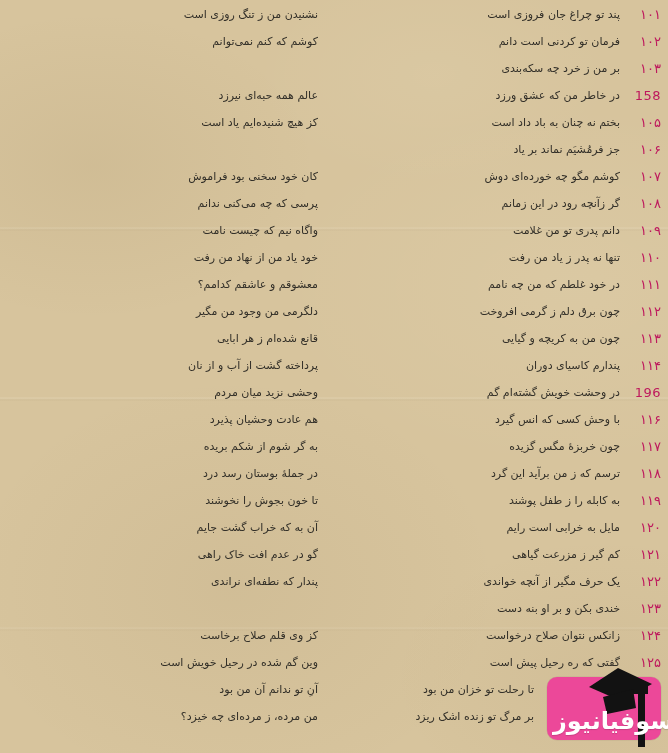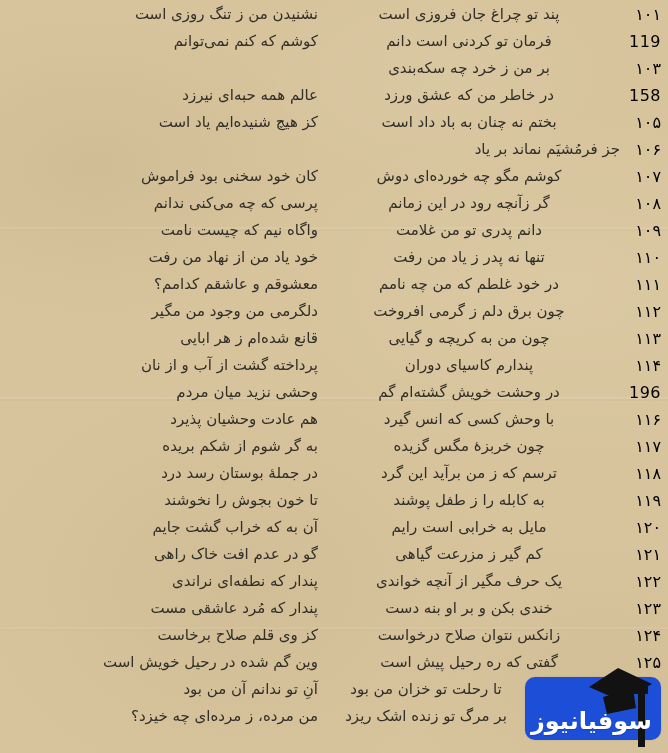--- a/index.html
+++ b/index.html
@@ -30,41 +30,41 @@
       linear-gradient(to bottom, transparent 397px, rgba(255,250,235,0.18) 398px, rgba(90,70,40,0.06) 400px, transparent 401px),
       linear-gradient(to bottom, transparent 627px, rgba(255,250,235,0.12) 628px, rgba(90,70,40,0.04) 630px, transparent 631px);
   }
   .verse-list{position:absolute;top:1px;right:0;left:0;z-index:1;}
   .row{
     display:flex;direction:rtl;align-items:center;
     height:27px;padding-right:7px;box-sizing:border-box;
   }
   .num{
     width:41px;flex:0 0 41px;
-    color:#000000;
-    font-size:16px;line-height:1;
+    color:#be185d;
+    font-size:13px;line-height:1;
     text-align:start;
     letter-spacing:0.5px;
   }
   .h1{
     width:302px;flex:0 0 302px;box-sizing:border-box;
-    text-align:center;
+    text-align:right;
   }
   .h2{flex:1 1 auto;text-align:start;}
   .h1,.h2{
     color:#322f28;
-    font-size:15px;line-height:1;
+    font-size:11px;line-height:1;
     white-space:nowrap;
   }
   .row.shifted .h1{padding-right:86px;}
   
   .logo{
     position:absolute;z-index:2;
-    right:7px;top:677px;width:136px;height:63px;
-    background:#1d4ed8;border-radius:10px;
+    right:7px;top:677px;width:114px;height:63px;
+    background:#ec4899;border-radius:10px;
     box-shadow:0 0 0 0.5px rgba(0,0,0,0.08);
   }
   .logo-text{
     position:absolute;left:6px;bottom:4px;
     color:#ffffff;font-weight:700;font-size:24px;line-height:1.15;
     direction:rtl;white-space:nowrap;
     text-shadow:0 1px 1px rgba(0,0,0,0.15);
   }
   .cap-svg{position:absolute;top:-12px;right:-8px;overflow:visible;}
 </style>
@@ -73,21 +73,21 @@
 
 <div class="page">
 
   <div class="verse-list">
       <div class="row">
         <div class="num">۱۰۱</div>
         <div class="h1">پند تو چراغ جان فروزی است</div>
         <div class="h2">نشنیدن من ز تنگ روزی است</div>
       </div>
       <div class="row">
-        <div class="num">119</div>
+        <div class="num">۱۰۲</div>
         <div class="h1">فرمان تو کردنی است دانم</div>
         <div class="h2">کوشم که کنم نمی‌توانم</div>
       </div>
       <div class="row">
         <div class="num">۱۰۳</div>
         <div class="h1">بر من ز خرد چه سکه‌بندی</div>
       </div>
       <div class="row">
         <div class="num">158</div>
         <div class="h1">در خاطر من که عشق ورزد</div>
@@ -178,21 +178,20 @@
         <div class="h2">گو در عدم افت خاک راهی</div>
       </div>
       <div class="row">
         <div class="num">۱۲۲</div>
         <div class="h1">یک حرف مگیر از آنچه خواندی</div>
         <div class="h2">پندار که نطفه‌ای نراندی</div>
       </div>
       <div class="row">
         <div class="num">۱۲۳</div>
         <div class="h1">خندی بکن و بر او بنه دست</div>
-        <div class="h2">پندار که مُرد عاشقی مست</div>
       </div>
       <div class="row">
         <div class="num">۱۲۴</div>
         <div class="h1">زانکس نتوان صلاح درخواست</div>
         <div class="h2">کز وی قلم صلاح برخاست</div>
       </div>
       <div class="row">
         <div class="num">۱۲۵</div>
         <div class="h1">گفتی که ره رحیل پیش است</div>
         <div class="h2">وین گم شده در رحیل خویش است</div>

